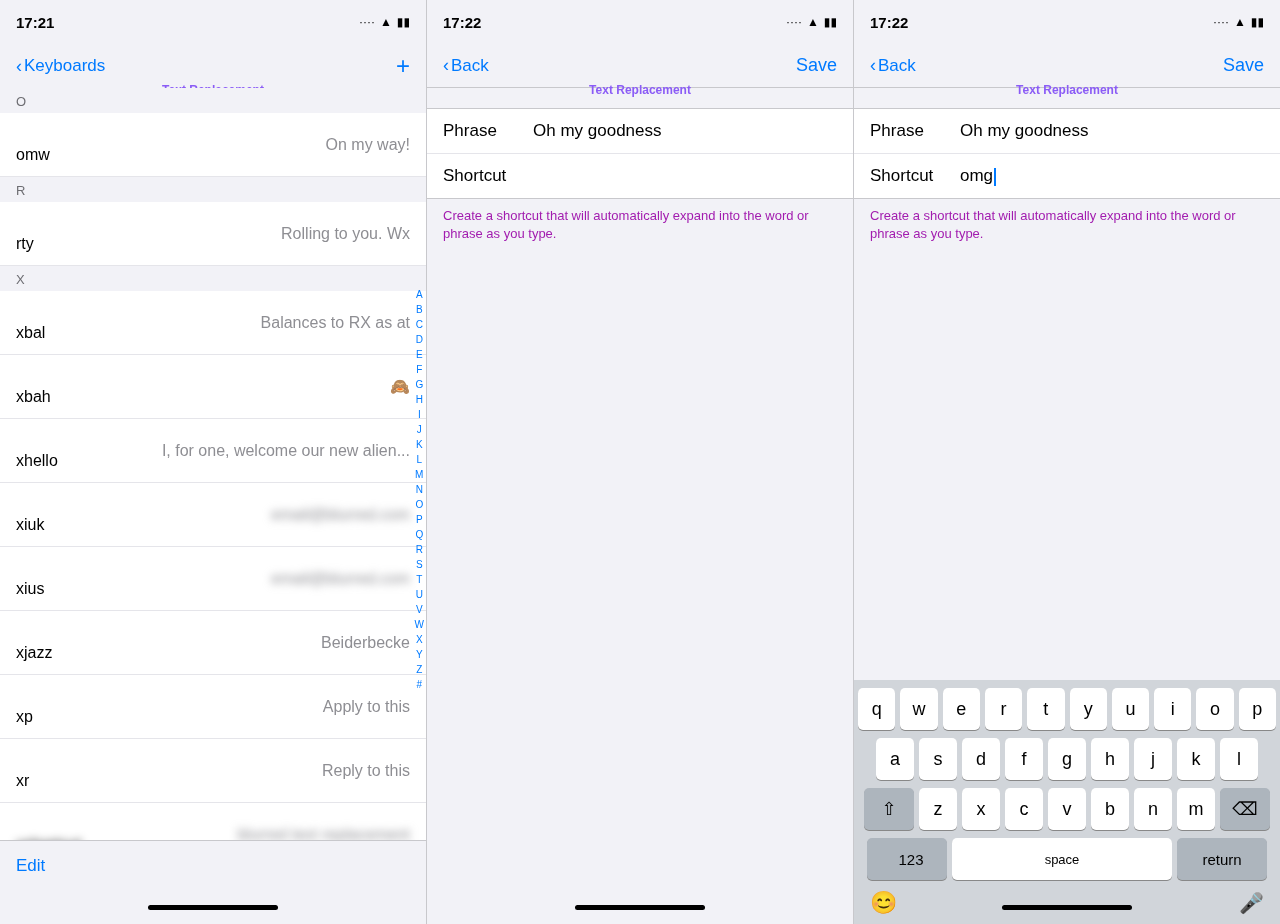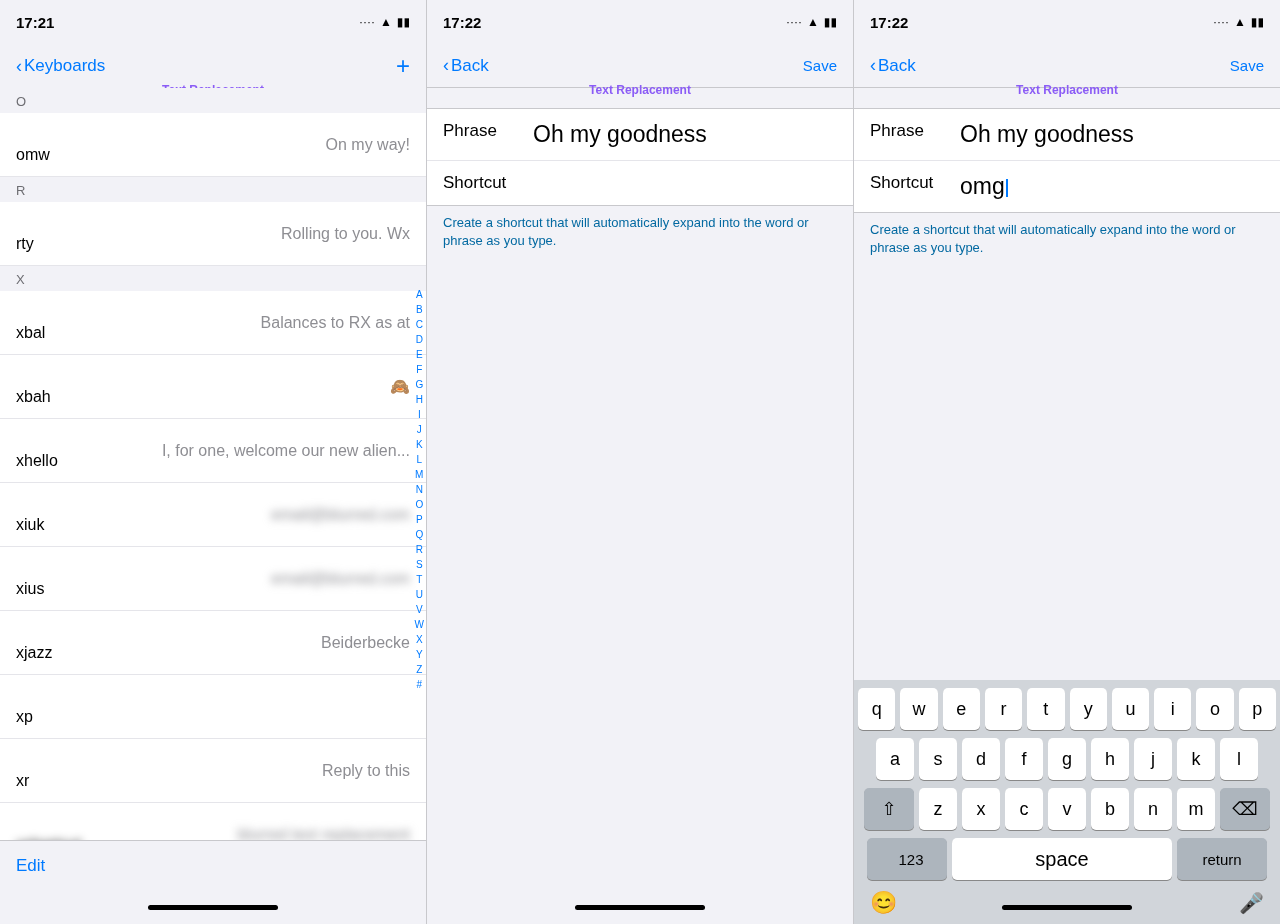--- a/index.html
+++ b/index.html
@@ -178,58 +178,58 @@
       height: 44px;
       background: #f2f2f7;
       border-bottom: 1px solid #c8c8cc;
       display: flex;
       align-items: center;
       justify-content: space-between;
       padding: 0 16px;
     }
     .nav-save {
       color: #007aff;
-      font-size: 15px;
+      font-size: 18px;
     }
 
     .form-section {
       background: #fff;
       margin-top: 20px;
       border-top: 1px solid #c8c8cc;
       border-bottom: 1px solid #c8c8cc;
     }
     .form-row {
       display: flex;
-      align-items: flex-start;
+      align-items: flex-end;
       padding: 12px 16px;
       border-bottom: 1px solid #e5e5ea;
       min-height: 44px;
     }
     .form-row:last-child {
       border-bottom: none;
     }
     .form-label {
       font-size: 17px;
       color: #000;
       width: 90px;
       flex-shrink: 0;
     }
     .form-value {
-      font-size: 23px;
+      font-size: 17px;
       color: #000;
       flex: 1;
     }
     .form-value.empty {
       color: #c7c7cc;
     }
 
     .form-hint {
       padding: 8px 16px 16px;
       font-size: 13px;
-      color: #0369a1;
+      color: #a21caf;
       line-height: 1.4;
     }
 
     
     .keyboard {
       position: absolute;
       bottom: 0;
       left: 0;
       right: 0;
       background: #d1d5da;
@@ -261,21 +261,21 @@
       font-weight: 400;
     }
     .key-dark {
       background: #adb5bd;
       color: #000;
     }
     .key-space {
       background: #fff;
       flex: 5;
       max-width: 220px;
-      font-size: 20px;
+      font-size: 13px;
     }
     .key-action {
       background: #adb5bd;
       flex: 2;
       max-width: 90px;
       font-size: 15px;
     }
     .key-num {
       background: #adb5bd;
       flex: 2;
@@ -417,20 +417,21 @@
           <div class="list-item">
             <span class="list-item-shortcut">xius</span>
             <span class="list-item-phrase blurred">email@blurred.com</span>
           </div>
           <div class="list-item">
             <span class="list-item-shortcut">xjazz</span>
             <span class="list-item-phrase">Beiderbecke</span>
           </div>
           <div class="list-item">
             <span class="list-item-shortcut">xp</span>
+            <span class="list-item-phrase">Apply to this</span>
           </div>
           <div class="list-item">
             <span class="list-item-shortcut">xr</span>
             <span class="list-item-phrase">Reply to this</span>
           </div>
           <div class="list-item">
             <span class="list-item-shortcut blurred" style="filter:blur(4px);">xshortcut</span>
             <span class="list-item-phrase blurred">blurred text replacement</span>
           </div>
         </div>

